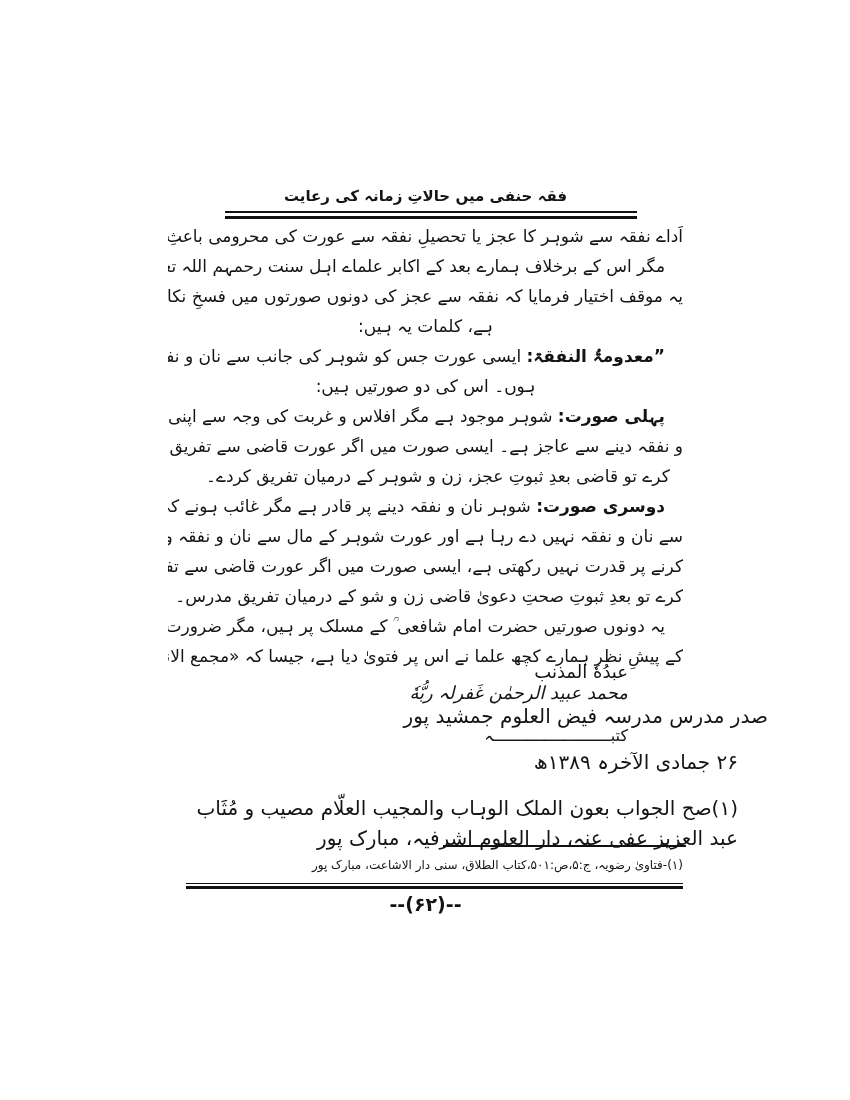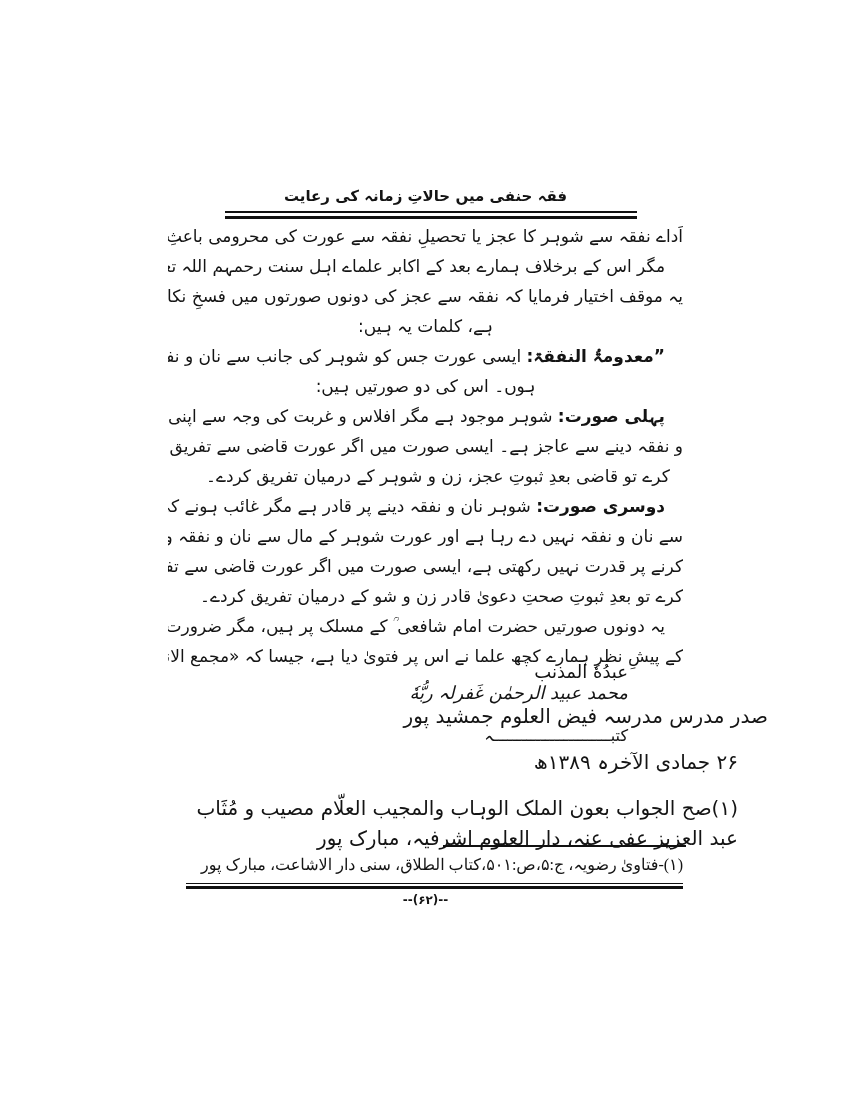--- a/index.html
+++ b/index.html
@@ -30,29 +30,29 @@
   .s1{font-size:18px;height:23px;line-height:23px;}
   .s2{font-size:18px;height:20px;line-height:20px;font-style:italic;}
   .s3{font-size:16px;height:18px;line-height:14px;}
   .s4{font-size:20px;height:26px;line-height:26px;}
   .s5{font-size:20px;height:30px;line-height:30px;}
   .s6{font-size:20px;height:31px;line-height:31px;margin-top:16px;}
   .s7{font-size:20px;height:28px;line-height:28px;}
   .fn-sep{position:absolute;top:845px;left:275px;width:243px;border-top:2px solid #111;}
   .fn-text{
     position:absolute;top:851px;left:0;width:515px;direction:rtl;text-align:right;
-    font-size:16px;white-space:nowrap;overflow:hidden;line-height:28px;font-family:Liberation Serif, serif;
+    font-size:12px;white-space:nowrap;overflow:hidden;line-height:28px;
   }
   .fn-rule{
     position:absolute;top:883px;left:18px;width:497px;height:2px;
     border-top:1px solid #111;border-bottom:3px solid #111;
   }
   .pageno{
     position:absolute;top:893px;left:0;width:515px;text-align:center;
-    font-size:12px;font-weight:bold;direction:rtl;
+    font-size:19px;font-weight:bold;direction:rtl;
   }
 </style>
 </head>
 <body>
 
 <div class="page">
   <div class="content">
 
     <div class="title">فقہ حنفی میں حالاتِ زمانہ کی رعایت</div>
     <div class="hrule"></div>
@@ -63,21 +63,21 @@
       <div class="bline">یہ موقف اختیار فرمایا کہ نفقہ سے عجز کی دونوں صورتوں میں فسخِ نکاح وتفریق کی اجازت</div>
       <div class="bline center">ہے، کلمات یہ ہیں:</div>
       <div class="bline indent"><span class="lead">”معدومۃُ النفقۃ:</span><span> ایسی عورت جس کو شوہر کی جانب سے نان و نفقہ نہ ملتے</span></div>
       <div class="bline center">ہوں۔ اس کی دو صورتیں ہیں:</div>
       <div class="bline indent"><span class="lead">پہلی صورت:</span><span> شوہر موجود ہے مگر افلاس و غربت کی وجہ سے اپنی بیوی کو نان</span></div>
       <div class="bline">و نفقہ دینے سے عاجز ہے۔ ایسی صورت میں اگر عورت قاضی سے تفریق کا مطالبہ</div>
       <div class="bline endleft">کرے تو قاضی بعدِ ثبوتِ عجز، زن و شوہر کے درمیان تفریق کردے۔</div>
       <div class="bline indent"><span class="lead">دوسری صورت:</span><span> شوہر نان و نفقہ دینے پر قادر ہے مگر غائب ہونے کی وجہ</span></div>
       <div class="bline">سے نان و نفقہ نہیں دے رہا ہے اور عورت شوہر کے مال سے نان و نفقہ وغیرہ حاصل</div>
       <div class="bline">کرنے پر قدرت نہیں رکھتی ہے، ایسی صورت میں اگر عورت قاضی سے تفریق کا مطالبہ</div>
-      <div class="bline endleft">کرے تو بعدِ ثبوتِ صحتِ دعویٰ قادر زن و شو کے درمیان تفریق کردے۔</div>
+      <div class="bline endleft">کرے تو بعدِ ثبوتِ صحتِ دعویٰ قاضی زن و شو کے درمیان تفریق مدرس۔</div>
       <div class="bline indent">یہ دونوں صورتیں حضرت امام شافعی ؒ کے مسلک پر ہیں، مگر ضرورت و مصلحت</div>
       <div class="bline">کے پیشِ نظر ہمارے کچھ علما نے اس پر فتویٰ دیا ہے، جیسا کہ «مجمع الانہر» میں ہے۔“</div>
     </div>
 
     <div class="signature">
       <div class="sig s1 shiftL">عبدُهٗ المذنب</div>
       <div class="sig s2 shiftL">محمد عبید الرحمٰن غَفرلہ ربُّهٗ</div>
       <div class="sig s4 shiftR2">صدر مدرس مدرسہ فیض العلوم جمشید پور</div>
       <div class="sig s3 shiftL">کتبـــــــــــــــــــــــــہ</div>
       <div class="sig s5 shiftR">۲۶ جمادی الآخرہ ۱۳۸۹ھ</div>

